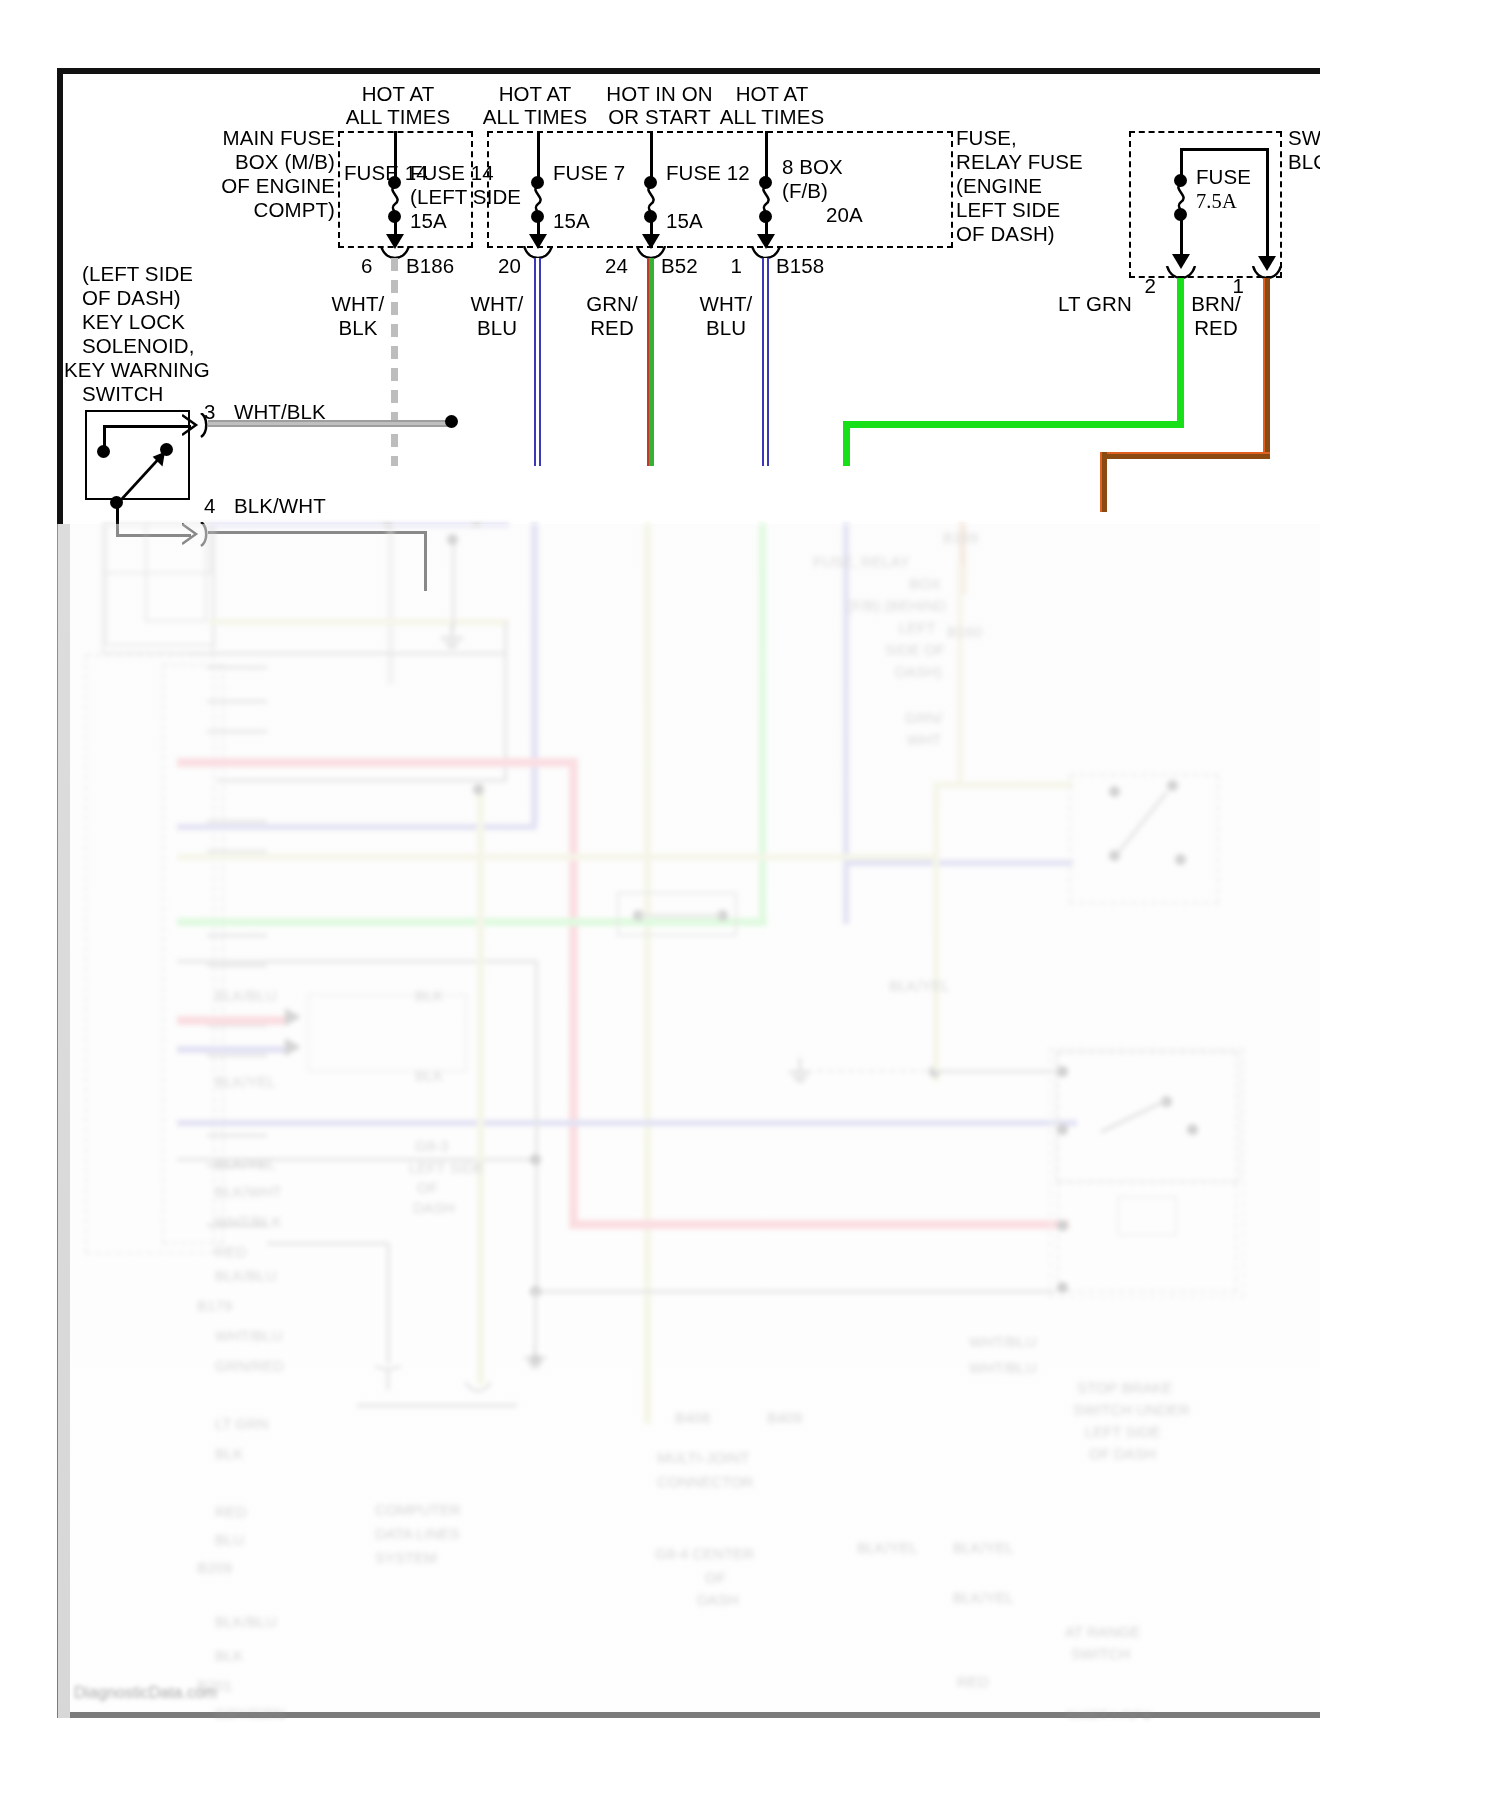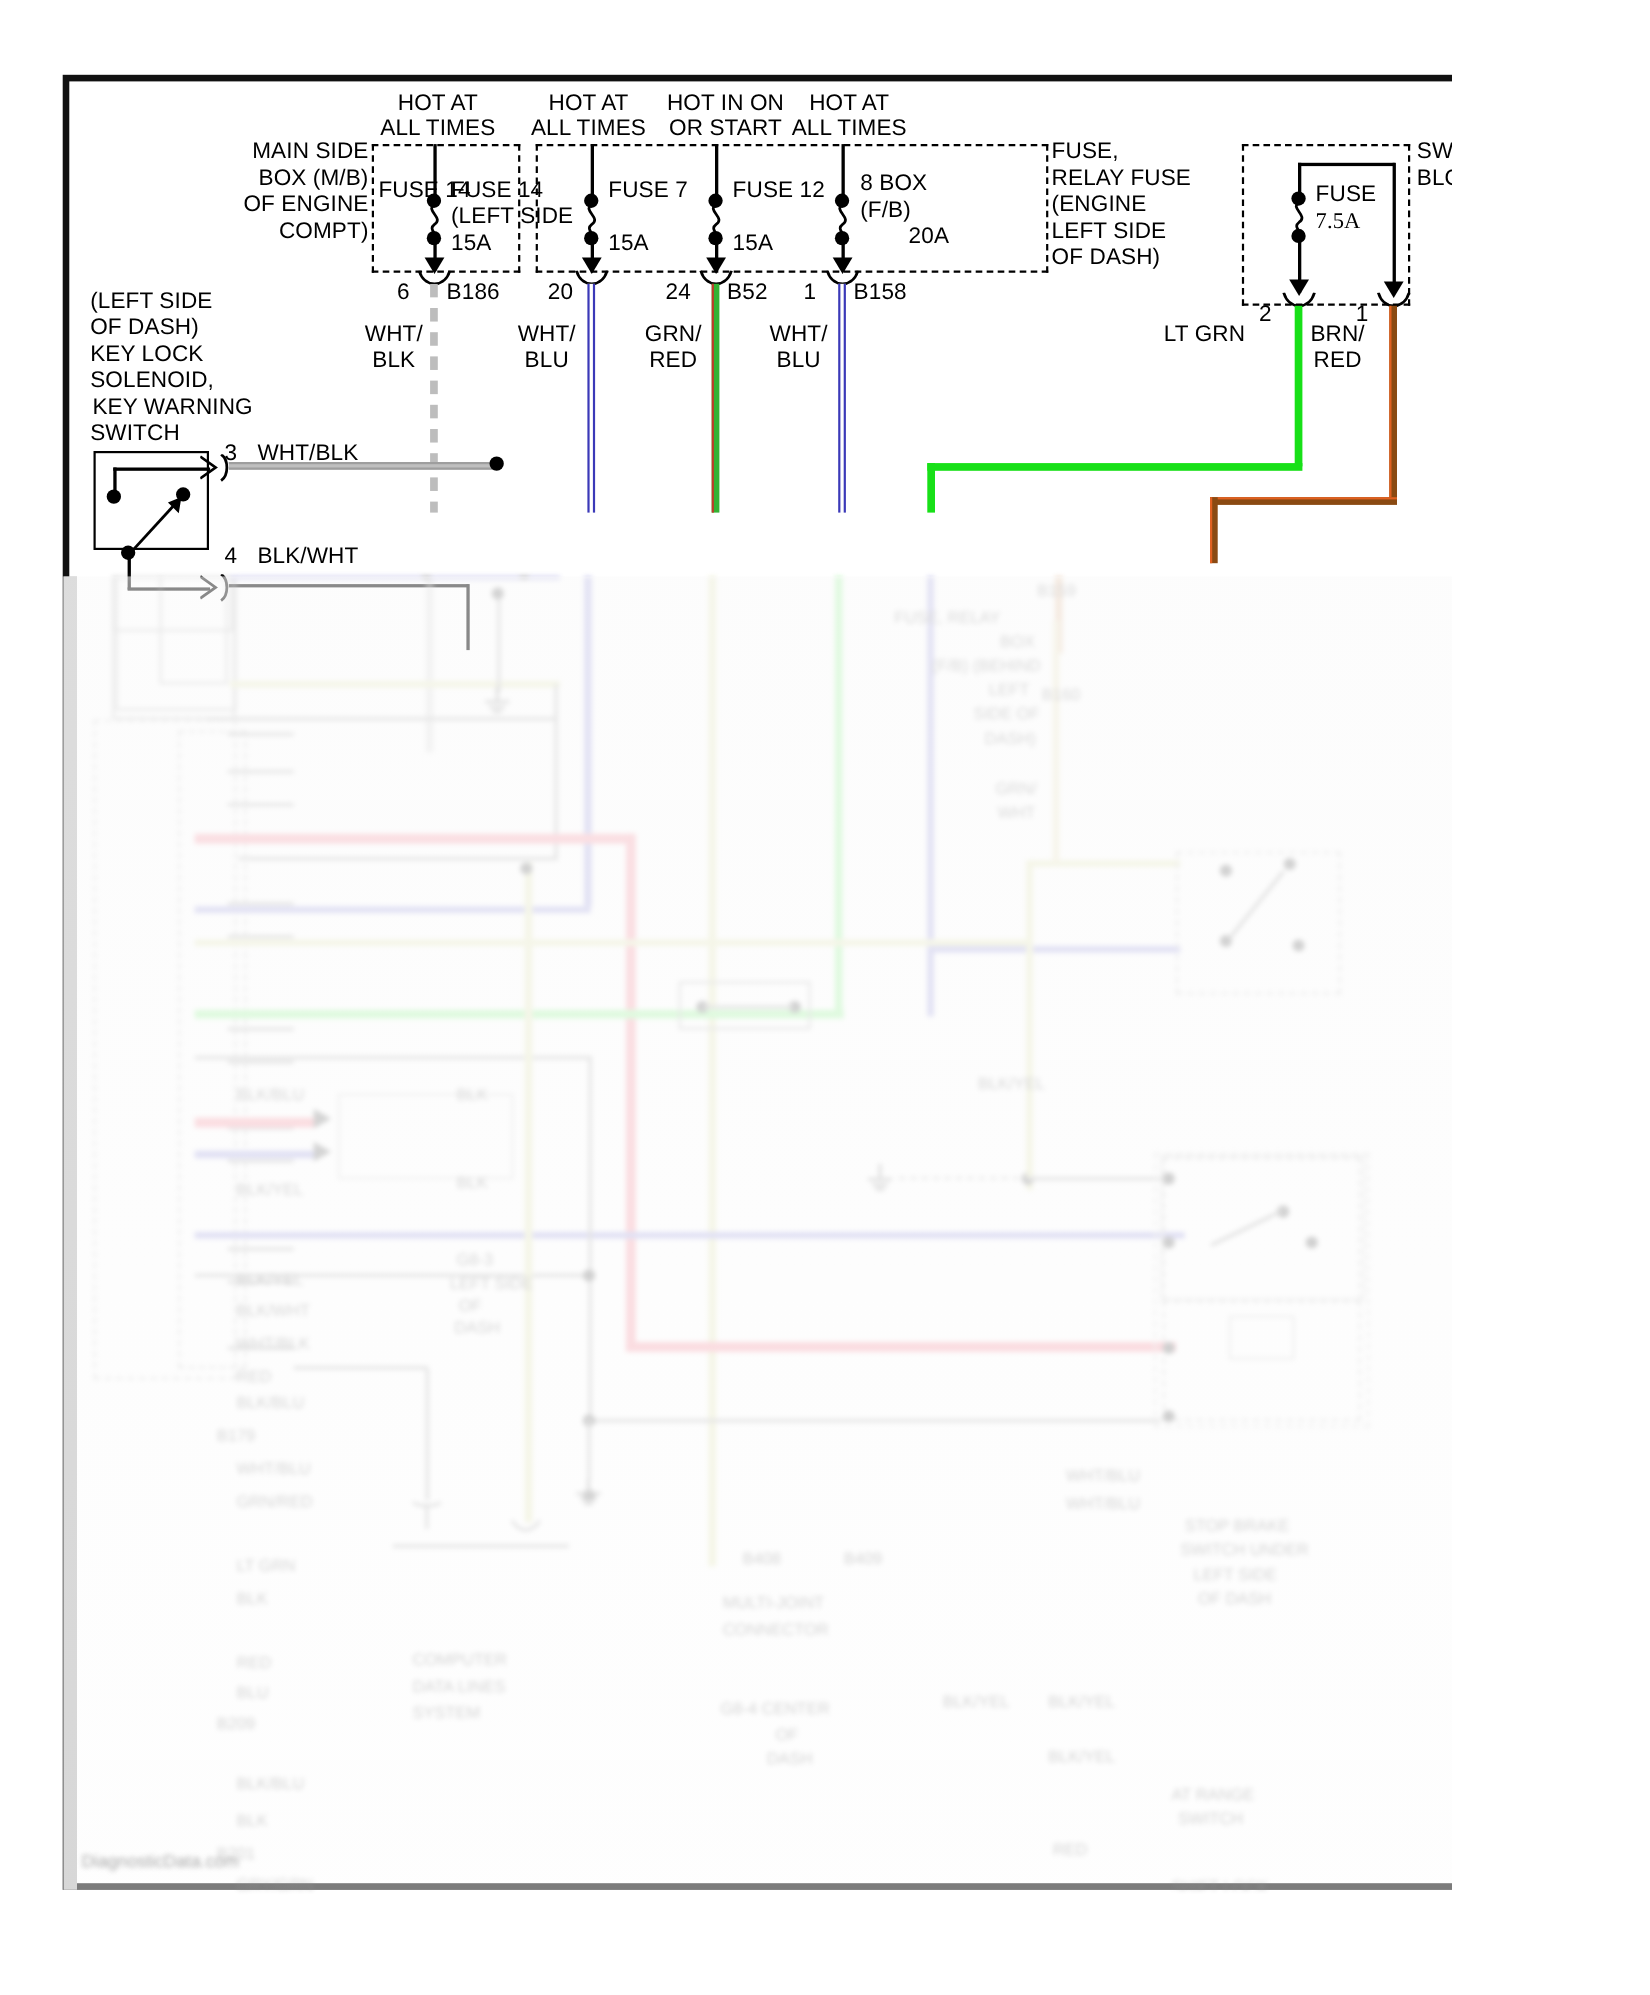--- a/index.html
+++ b/index.html
@@ -188,21 +188,21 @@
 
   <div class="txt c" style="left:455px; top:82px; width:160px;">HOT AT</div>
   <div class="txt c" style="left:455px; top:105px; width:160px;">ALL TIMES</div>
 
   <div class="txt c" style="left:567px; top:82px; width:185px;">HOT IN ON</div>
   <div class="txt c" style="left:567px; top:105px; width:185px;">OR START</div>
 
   <div class="txt c" style="left:692px; top:82px; width:160px;">HOT AT</div>
   <div class="txt c" style="left:692px; top:105px; width:160px;">ALL TIMES</div>
 
-  <div class="txt r" style="left:190px; top:126px; width:145px;">MAIN SIDE</div>
+  <div class="txt r" style="left:190px; top:126px; width:145px;">MAIN FUSE</div>
   <div class="txt r" style="left:190px; top:150px; width:145px;">BOX (M/B)</div>
   <div class="txt r" style="left:190px; top:174px; width:145px;">OF ENGINE</div>
   <div class="txt r" style="left:190px; top:198px; width:145px;">COMPT)</div>
 
   <div class="dbox" style="left:338px; top:131px; width:135px; height:117px;"></div>
 
   <div class="vline" style="left:394px; top:131px; height:52px;"></div>
   <div class="dot" style="left:388px; top:176px;"></div>
   <div class="fuse" style="left:384px; top:186px;">
     <svg width="24" height="28" viewBox="0 0 24 28">
@@ -353,21 +353,21 @@
   <div class="wire wv w-ltgrn" style="left:843px; top:421px; height:45px;"></div>
 
   <div class="wire wv w-brnred" style="left:1263px; top:278px; height:178px;"></div>
   <div class="wire wh w-brnred" style="left:1100px; top:452px; width:170px;"></div>
   <div class="wire wv w-brnred" style="left:1100px; top:452px; height:60px;"></div>
 
   <div class="txt" style="left:82px; top:262px;">(LEFT SIDE</div>
   <div class="txt" style="left:82px; top:286px;">OF DASH)</div>
   <div class="txt" style="left:82px; top:310px;">KEY LOCK</div>
   <div class="txt" style="left:82px; top:334px;">SOLENOID,</div>
-  <div class="txt" style="left:84px; top:358px;text-align:center;">KEY WARNING</div>
+  <div class="txt" style="left:64px; top:358px;text-align:center;">KEY WARNING</div>
   <div class="txt" style="left:82px; top:382px;">SWITCH</div>
 
   <div class="switchbox" style="left:85px; top:410px; width:105px; height:90px;"></div>
 
   <div class="hline" style="left:103px; top:425px; width:88px;"></div>
   <div class="vline" style="left:103px; top:425px; height:24px;"></div>
   <div class="dot" style="left:97px; top:445px;"></div>
   <div class="dot" style="left:160px; top:443px;"></div>
 
   <div class="fuse" style="left:108px; top:443px;">

